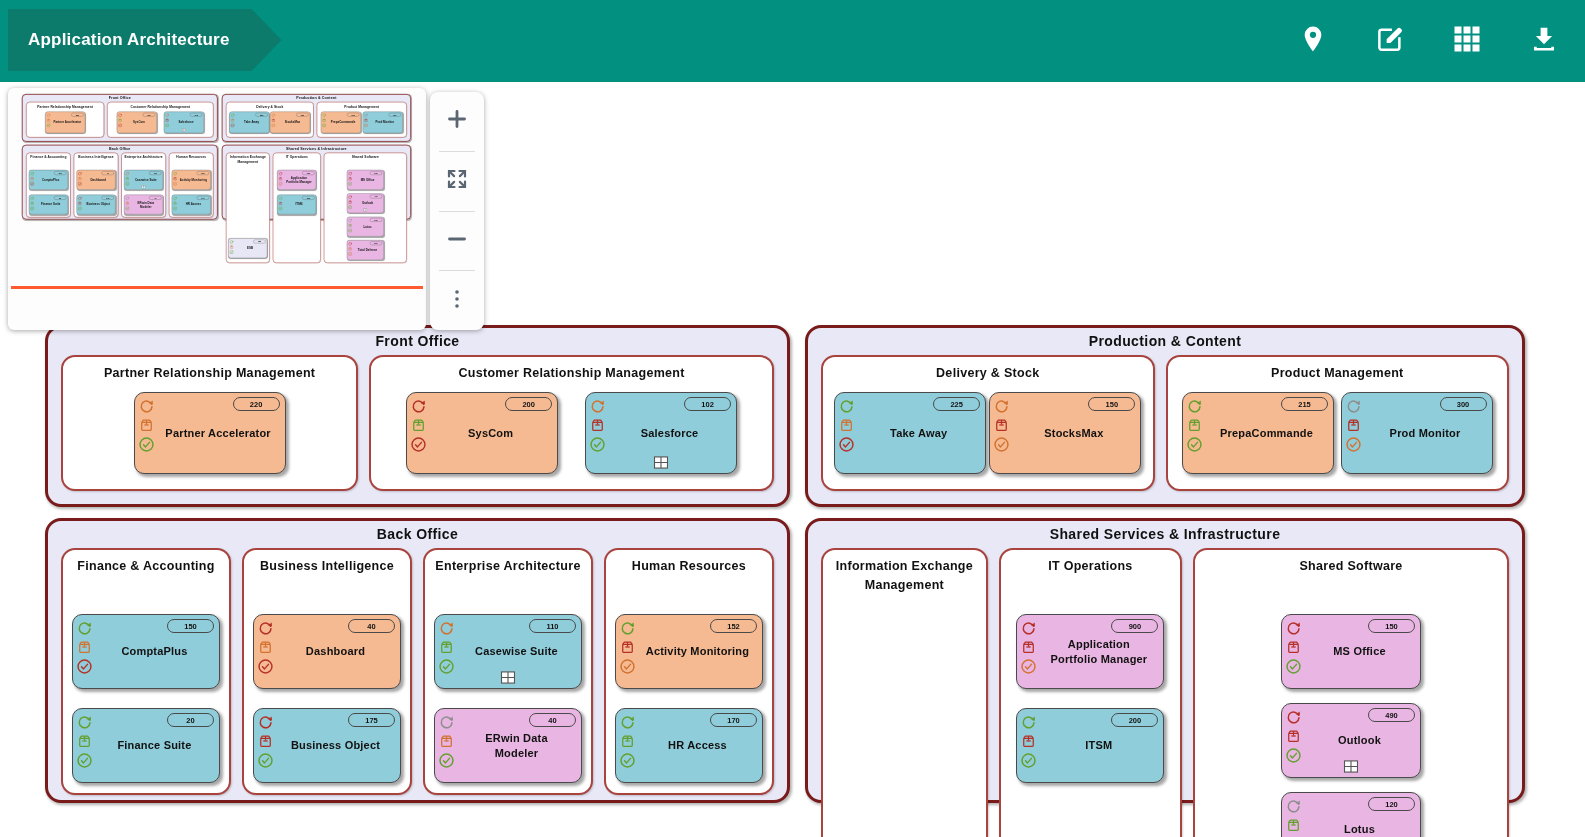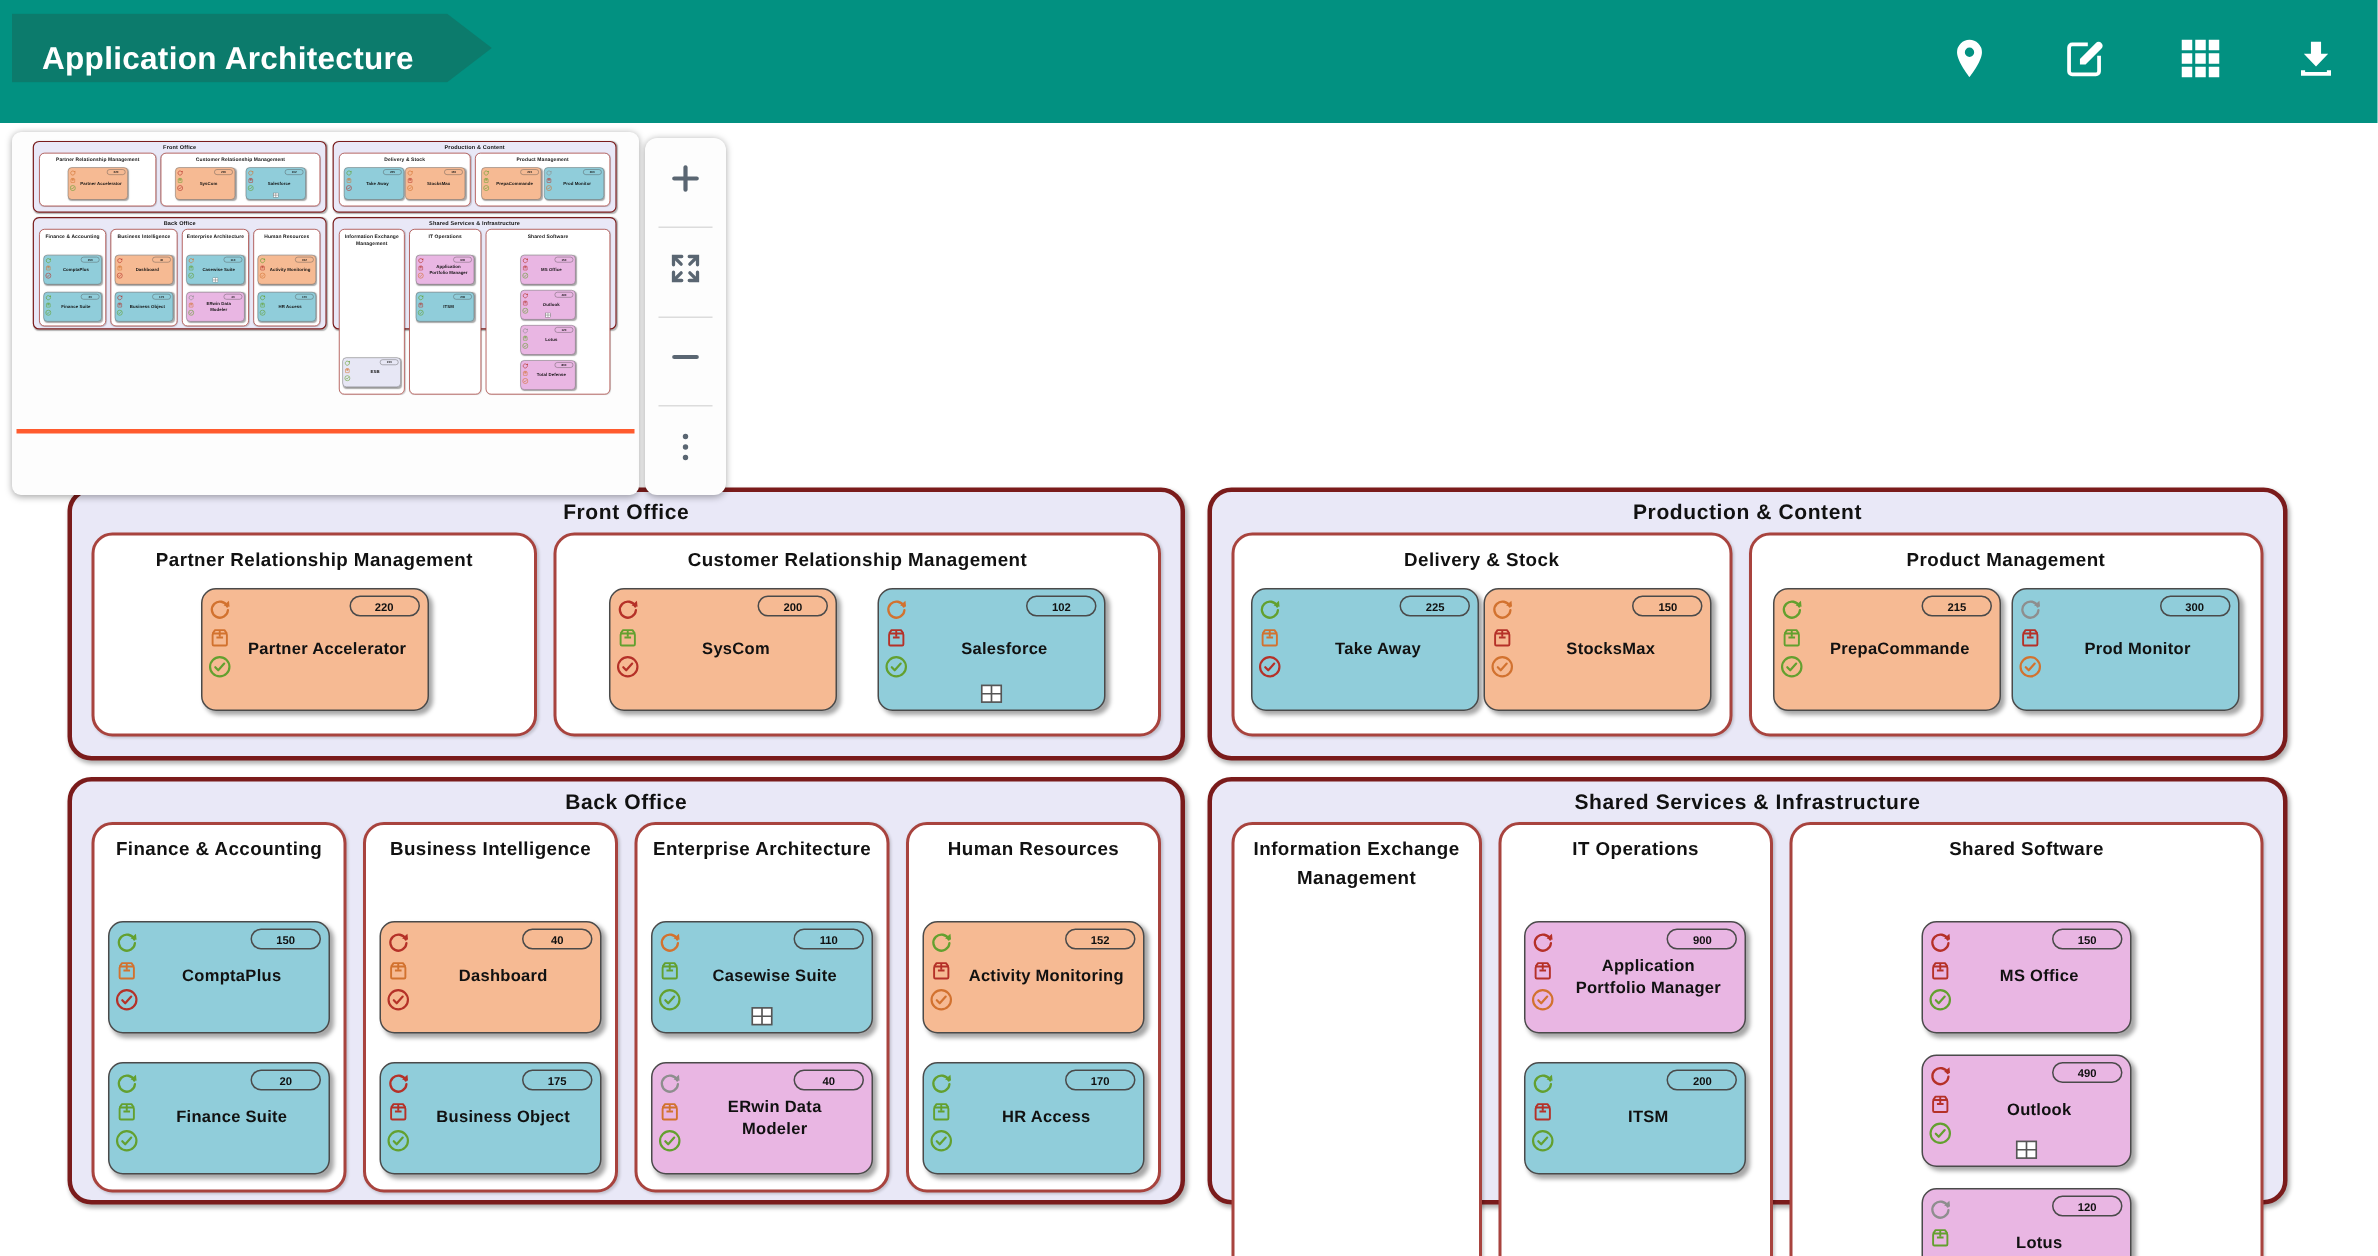--- a/index.html
+++ b/index.html
@@ -1,22 +1,22 @@
 <!DOCTYPE html>
 <html><head>
 <meta charset="utf-8">
 <style>
   * { box-sizing: border-box; margin: 0; padding: 0; }
   html,body { width:1585px; height:837px; background:#fff; overflow:hidden;
     font-family:"Liberation Sans", sans-serif; color:#111; }
 
   
   .header { position:absolute; left:0; top:0; width:1585px; height:82px; background:#029181; }
-  .banner { position:absolute; left:8px; top:9px; height:46px; line-height:62px;
-    background:#0c7b6c; color:#fff; font-size:21px; font-weight:bold; letter-spacing:.2px;
+  .banner { position:absolute; left:8px; top:9px; height:62px; line-height:62px;
+    background:#0c7b6c; color:#fff; font-size:17px; font-weight:bold; letter-spacing:.2px;
     padding:0 52px 0 20px;
     clip-path:polygon(0 0, calc(100% - 30px) 0, 100% 50%, calc(100% - 30px) 100%, 0 100%); }
   .header-actions { position:absolute; right:26px; top:24px; display:flex; gap:47px; }
   .header-actions .hicon { width:30px; height:30px; cursor:pointer; }
   .header-actions svg { width:30px; height:30px; display:block; }
 
   
   .minimap { position:absolute; left:8px; top:88px; width:418px; height:242px; background:#fdfdfd;
     border-radius:6px; box-shadow:0 1px 5px rgba(0,0,0,.35); overflow:hidden; }
   .mini-wrap { position:absolute; left:2px; top:2px; width:412px; height:190px; overflow:hidden; }

